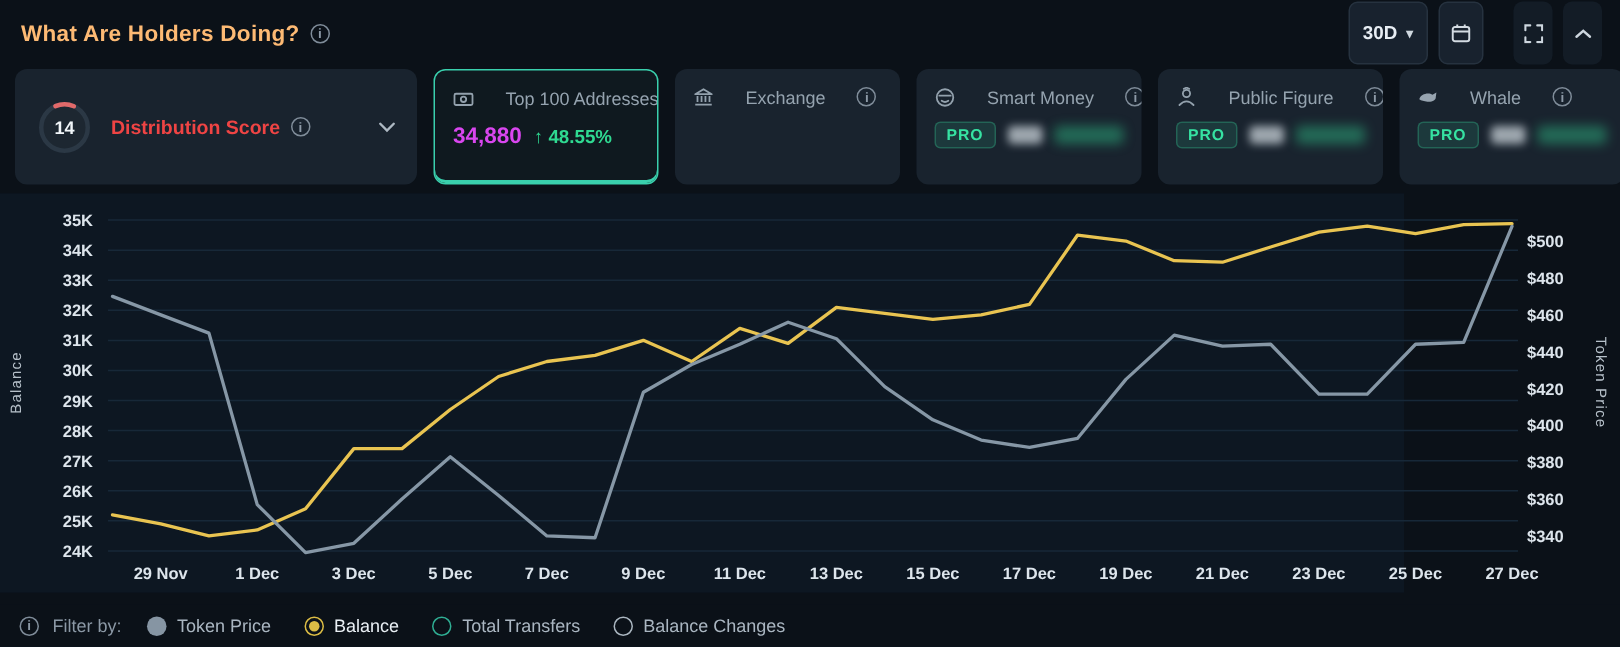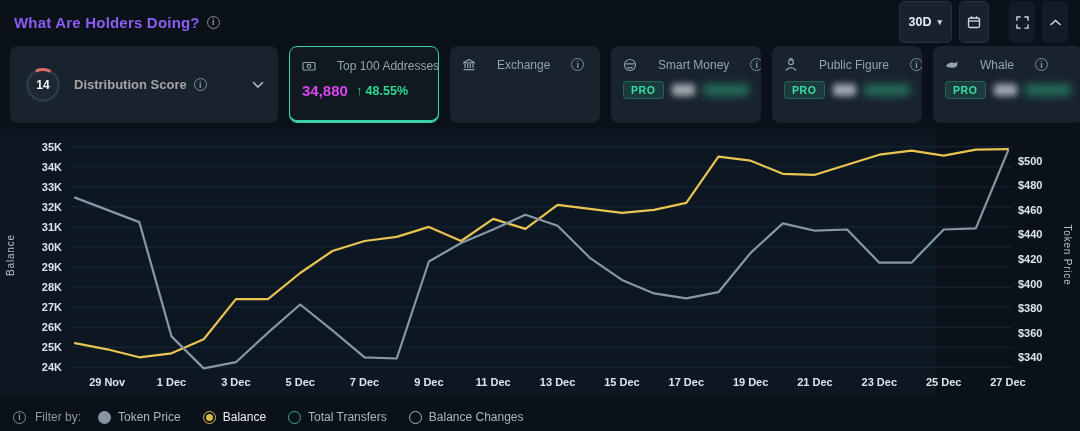--- a/index.html
+++ b/index.html
@@ -5,40 +5,40 @@
   * { margin:0; padding:0; box-sizing:border-box; }
   html,body { width:1080px; height:431px; overflow:hidden; }
   body {
     background:#0b1118;
     font-family:"Liberation Sans", sans-serif;
     color:#eef3f6;
     position:relative;
   }
   
   .header { position:absolute; top:0; left:0; right:0; height:44px; display:flex; align-items:center; padding:0 12px 0 14px; }
-  .page-title { font-size:15px; font-weight:bold; color:#8b5cf6; letter-spacing:.2px; }
+  .page-title { font-size:15px; font-weight:bold; color:#fdba74; letter-spacing:.2px; }
   .info { display:inline-flex; align-items:center; justify-content:center; width:13px; height:13px; border:1px solid #7f8c99; border-radius:50%; color:#8d9aa7; font-size:9px; font-weight:bold; font-style:normal; flex:0 0 auto; }
   .header .info { margin-left:7px; }
   .hdr-right { margin-left:auto; display:flex; align-items:center; gap:7px; }
   .btn { display:flex; align-items:center; justify-content:center; background:#18222e; border:1px solid #26323f; border-radius:6px; height:42px; color:#e8eef4; font-size:12.5px; font-weight:bold; cursor:pointer; }
   .btn-30d { padding:0 9px; gap:6px; }
   .caret { font-size:9px; color:#cfd8df; }
   .btn-cal { width:30px; }
   .btn-flat { width:26px; background:#131c26; border:none; }
   .hdr-group-gap { width:6px; }
   
   .cards { position:absolute; top:46px; left:10px; right:0; height:77px; display:flex; gap:11px; }
   .card { background:#19232e; border-radius:8px; flex:0 0 150px; padding:12px 12px; overflow:hidden; cursor:pointer; }
   .card.distribution { flex:0 0 268px; display:flex; align-items:center; gap:12px; padding:0 14px;justify-content:flex-end; }
   .card.selected { background:#0f191f; border:1px solid #3ad0ad; box-shadow:inset 0 -2px 0 #3ad0ad; }
   .gauge { position:relative; width:38px; height:38px; flex:0 0 auto; }
   .gauge svg { display:block; }
   .dist-text { flex:1 1 auto; min-width:0; }
   .dist-title-row { display:flex; align-items:center; gap:7px; }
-  .dist-title { font-size:13px; font-weight:bold; color:#a3a3a3; }
+  .dist-title { font-size:13px; font-weight:bold; color:#ef4444; }
   .dist-sub { font-size:12px; color:#8b98a5; margin-top:4px; }
   .chev-down { margin-left:auto; flex:0 0 auto; }
   .card-label-row { display:flex; align-items:flex-start; gap:21px; }
   .micon { display:inline-flex; flex:0 0 auto; color:#93a1ad; }
   .mlabel { font-size:12px; color:#95a3af; white-space:nowrap; }
   .val-row { margin-top:9px; display:flex; align-items:center; gap:8px; }
   .val { font-size:15px; font-weight:bold; color:#d946ef; }
   .chg { font-size:12.5px; font-weight:bold; }
   .chg.up { color:#2fd991; }
   .chg.down { color:#ea4b5f; }

